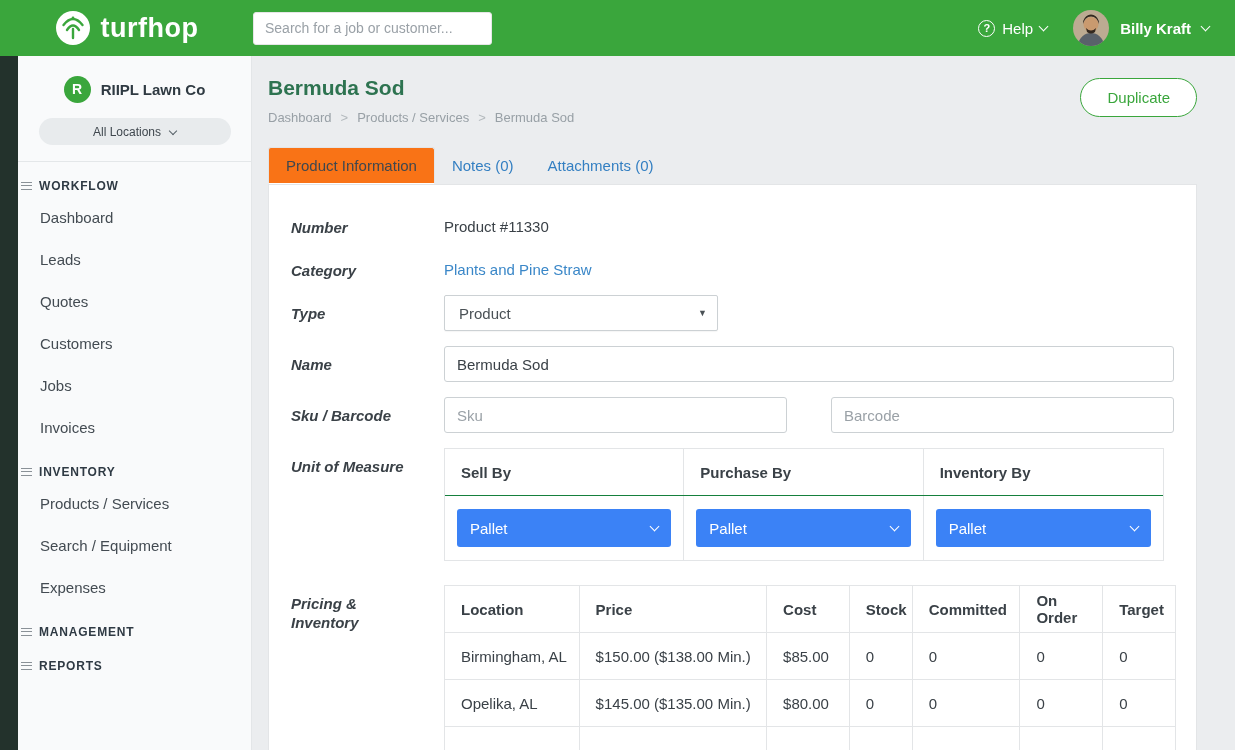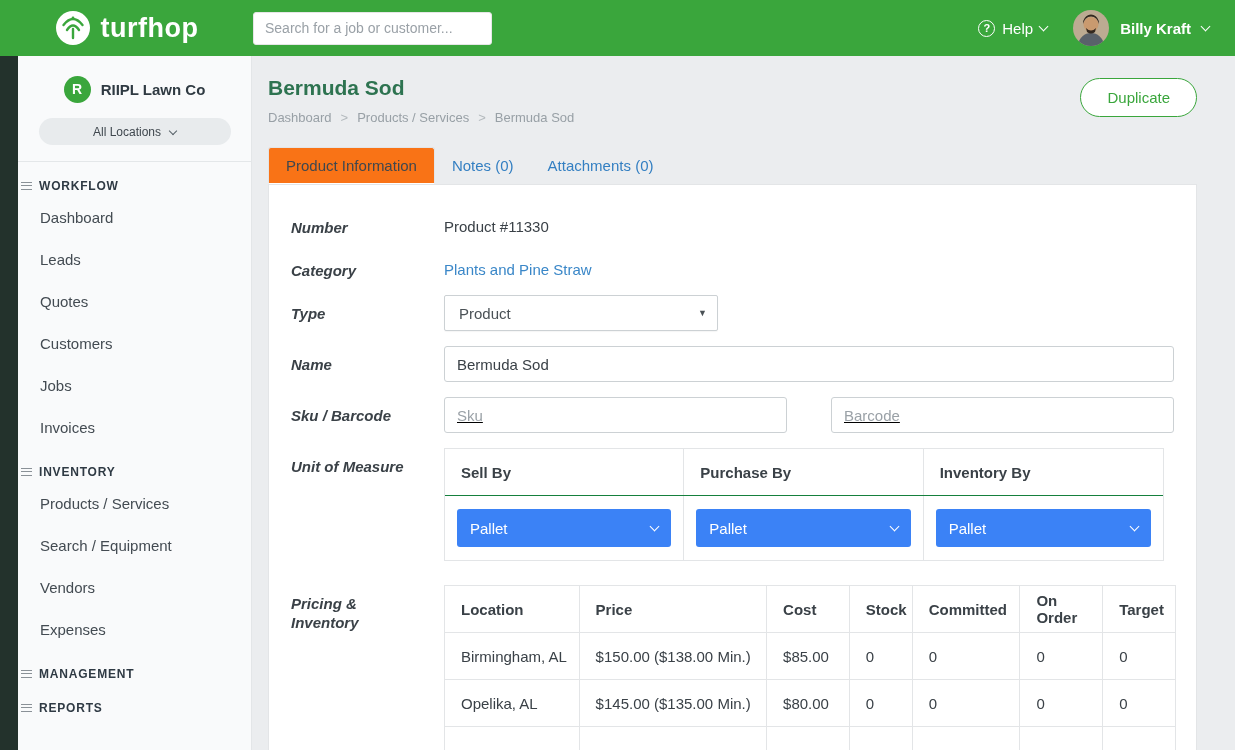--- a/index.html
+++ b/index.html
@@ -57,21 +57,21 @@
   
   .card { background: #fff; border: 1px solid #e3e5e7; padding: 24px 22px 0; height: 620px; }
   .form-row { display: flex; align-items: flex-start; margin-bottom: 15px; }
   .field-label { width: 153px; flex: 0 0 auto; padding: 9px 30px 0 0; font-size: 15px; font-weight: bold; color: #3a4147; line-height: 19px; font-style: italic; }
   .field-value { padding-top: 9px; font-size: 15px; color: #3a4147; }
   .field-value.link, .link { color: #3a87c8; cursor: pointer; }
   .controls { flex: 1; min-width: 0; }
   .text-input { width: 100%; height: 36px; border: 1px solid #ccd1d4; border-radius: 3px; padding: 0 12px; font-size: 15px; color: #3a4147; font-family: "Liberation Sans", sans-serif; outline: none; background: #fff; }
   .select-box { width: 274px; height: 36px; border: 1px solid #ccd1d4; border-radius: 2px; background: #fff; display: flex; align-items: center; justify-content: space-between; padding: 0 10px 0 14px; font-size: 15px; color: #4a5156; cursor: pointer; box-shadow: 0 1px 1px rgba(0,0,0,.04); }
   .select-caret { font-size: 9px; color: #4a5156; }
-  .dual { display: flex; gap: 44px; text-decoration: underline; }
+  .dual { display: flex; gap: 44px; }
   .dual .text-input { flex: 1; }
 
   
   .uom-table { width: 720px; border: 1px solid #e3e5e7; }
   .uom-head { display: flex; border-bottom: 1px solid #15803d; }
   .uom-hcell { width: 240px; height: 46px; display: flex; align-items: center; padding-left: 16px; font-size: 15px; font-weight: bold; color: #3a4147; border-right: 1px solid #e3e5e7; }
   .uom-hcell:last-child { border-right: none; }
   .uom-body { display: flex; }
   .uom-cell { width: 240px; padding: 13px 12px; border-right: 1px solid #e3e5e7; }
   .uom-cell:last-child { border-right: none; }
@@ -153,21 +153,20 @@
     <div class="nav-item">Customers</div>
     <div class="nav-item">Jobs</div>
     <div class="nav-item">Invoices</div>
 
     <div class="section-header">
       <span class="lines-icon"></span>
       <span class="section-label">INVENTORY</span>
     </div>
     <div class="nav-item">Products / Services</div>
     <div class="nav-item">Search / Equipment</div>
-    <div class="nav-item">Vendors</div>
     <div class="nav-item">Expenses</div>
 
     <div class="section-header">
       <span class="lines-icon"></span>
       <span class="section-label">MANAGEMENT</span>
     </div>
     <div class="section-header">
       <span class="lines-icon"></span>
       <span class="section-label">REPORTS</span>
     </div>

